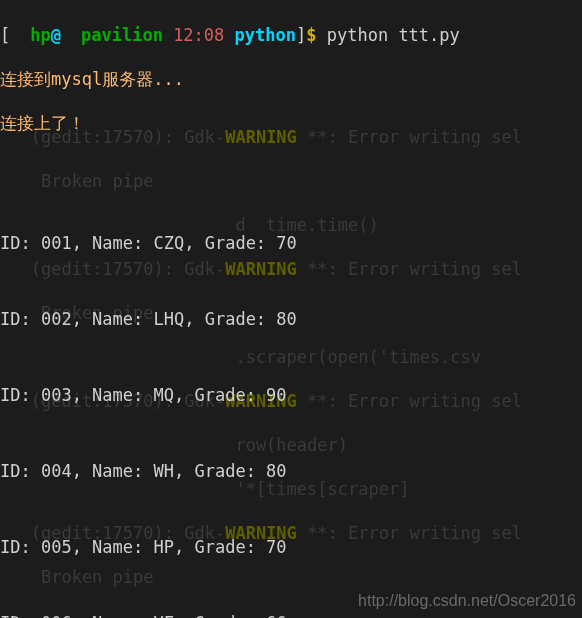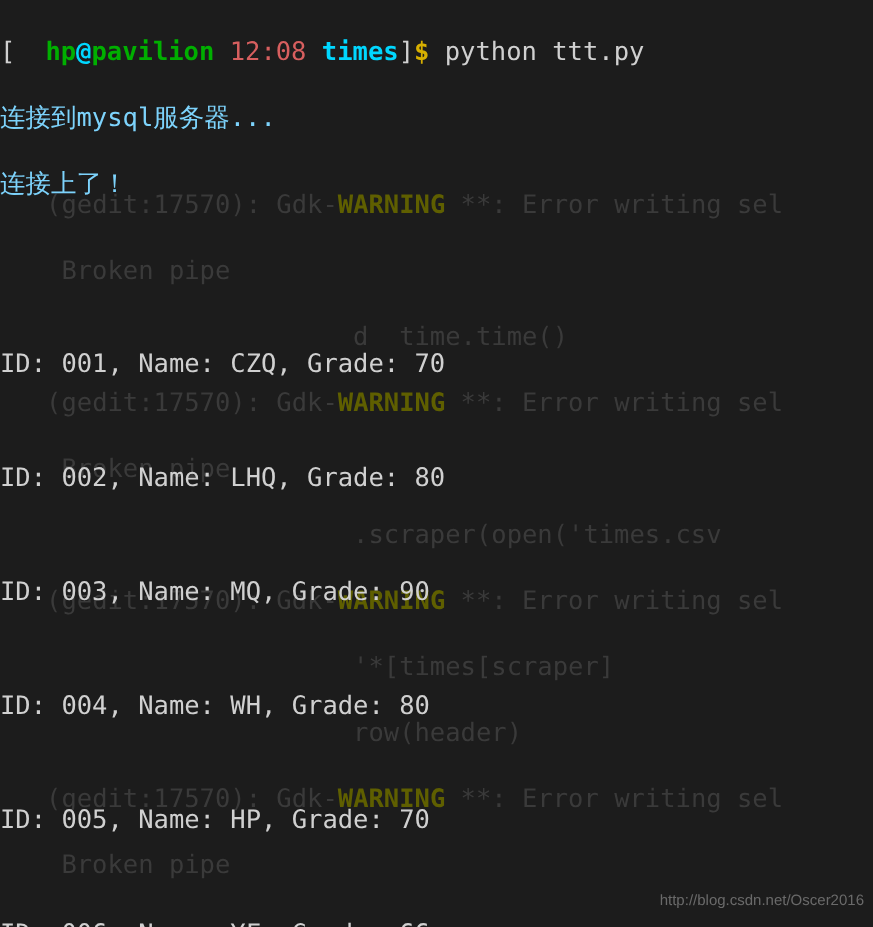--- a/index.html
+++ b/index.html
@@ -17,26 +17,26 @@
   }
   .terminal {
     position: relative;
     padding: 2px 0 0 0;
     white-space: pre;
   }
   .line { display: block; }
   .prompt-bracket { color: #d0d0d0; }
   .user { color: #00af00; font-weight: bold; margin-left: 20px; }
   .at { color: #00d7ff; font-weight: bold; }
-  .host { color: #00af00; font-weight: bold; }
+  .host { color: #00af00; font-weight: bold; padding-left: 20px; }
   .time { color: #d75f5f; font-weight: normal; }
   .dir { color: #00d7ff; font-weight: bold; }
   .dollar { color: #d7af00; font-weight: bold; }
   .cmd { color: #d0d0d0; }
-  .cn { color: #7dd3fc; }
+  .cn { color: #fdba74; }
   .data { color: #d0d0d0; margin-top: 32px; }
 
   .bg-layer {
     position: absolute;
     top: 16px; left: 0;
     width: 582px;
     height: 618px;
     pointer-events: none;
     color: #3a3a3a;
     font-family: inherit;
@@ -45,60 +45,60 @@
     white-space: pre;
     overflow: hidden;
   }
   .bg-layer .w { color: #5f5f00; font-weight: bold; }
 
   .watermark {
     position: absolute;
     right: 6px;
     bottom: 6px;
     color: #6a6a6a;
-    font-size: 10px;
+    font-size: 16px;
     font-family: sans-serif;
     pointer-events: none;
   }
 </style>
 </head>
 <body>
 
 <div class="bg-layer">
 <span class="line"> </span>
 <span class="line"> </span>
 <span class="line">   <span>(gedit:17570): Gdk-</span><span class="w">WARNING</span><span> **: Error writing sel</span></span>
 <span class="line">    Broken pipe</span>
 <span class="line">                       <span>d  time.time()</span></span>
 <span class="line">   <span>(gedit:17570): Gdk-</span><span class="w">WARNING</span><span> **: Error writing sel</span></span>
 <span class="line">    Broken pipe</span>
 <span class="line">                       <span>.scraper(open('times.csv</span></span>
 <span class="line">   <span>(gedit:17570): Gdk-</span><span class="w">WARNING</span><span> **: Error writing sel</span></span>
+<span class="line">                       <span>row(header)</span></span>
 <span class="line">                       <span>'*[times[scraper]</span></span>
-<span class="line">                       <span>row(header)</span></span>
 <span class="line">   <span>(gedit:17570): Gdk-</span><span class="w">WARNING</span><span> **: Error writing sel</span></span>
 <span class="line">    Broken pipe</span>
 <span class="line"> </span>
 
 
 
 
 
 
 
 
 
 
 
 
 
 </div>
 
 <div class="terminal">
-<span class="line"><span class="prompt-bracket">[</span><span class="user">hp</span><span class="at">@</span><span class="host">pavilion</span> <span class="time">12:08</span> <span class="dir">times</span><span class="prompt-bracket">]</span><span class="dollar">$</span> <span class="cmd">python ttt.py</span></span>
+<span class="line"><span class="prompt-bracket">[</span><span class="user">hp</span><span class="at">@</span><span class="host">pavilion</span> <span class="time">12:08</span> <span class="dir">python</span><span class="prompt-bracket">]</span><span class="dollar">$</span> <span class="cmd">python ttt.py</span></span>
 <span class="line cn">连接到mysql服务器...</span>
 <span class="line cn">连接上了！</span>
 <span class="line"> </span>
 <span class="line data">ID: 001, Name: CZQ, Grade: 70</span>
 <span class="line data">ID: 002, Name: LHQ, Grade: 80</span>
 <span class="line data">ID: 003, Name: MQ, Grade: 90</span>
 <span class="line data">ID: 004, Name: WH, Grade: 80</span>
 <span class="line data">ID: 005, Name: HP, Grade: 70</span>
 <span class="line data">ID: 006, Name: YF, Grade: 66</span>
 <span class="line data">ID: 007, Name: TEST, Grade: 100</span>

